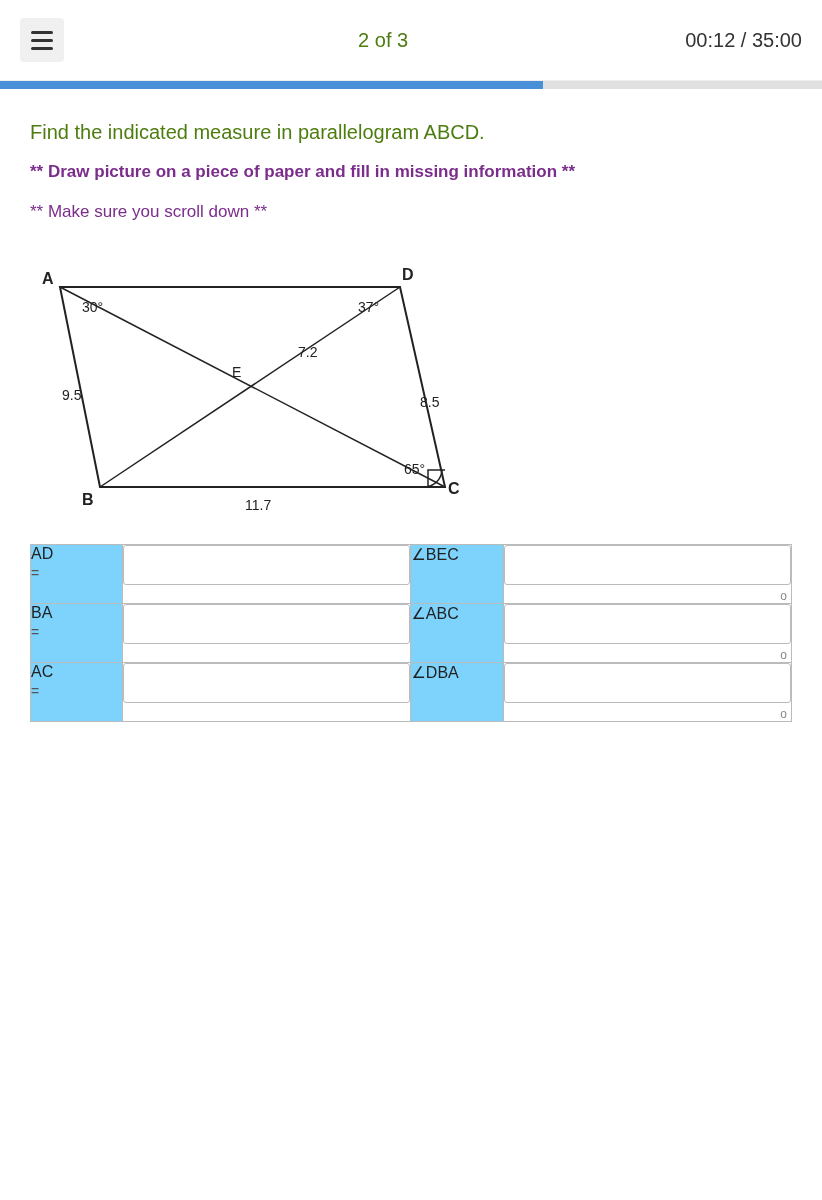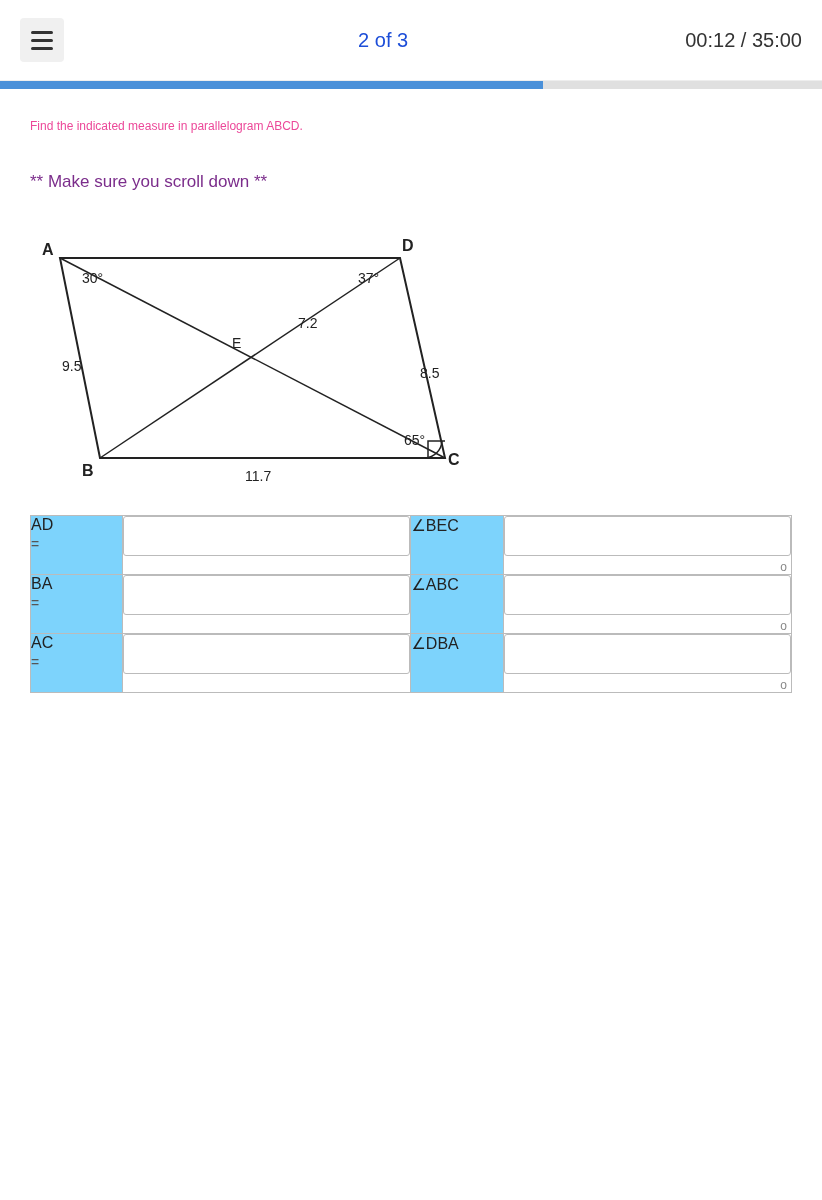--- a/index.html
+++ b/index.html
@@ -37,21 +37,21 @@
       display: block;
       width: 22px;
       height: 3px;
       background: #333;
       border-radius: 2px;
     }
     .header-center {
       flex: 1;
       text-align: center;
       font-size: 20px;
-      color: #1d4ed8;
+      color: #4d7c0f;
       margin-left: 17px;
     }
     .header-timer {
       font-size: 20px;
       color: #333;
     }
 
     
     .progress-bar-container {
       width: 100%;
@@ -63,23 +63,23 @@
       background: #4a90d9;
       width: 66%;
     }
 
     
     .content {
       padding: 28px 30px 30px 30px;
     }
 
     .question-text {
-      font-size: 12px;
-      color: #ec4899;
-      margin-bottom: 34px;
+      font-size: 20px;
+      color: #4d7c0f;
+      margin-bottom: 12px;
       line-height: 1.5;
     }
 
     .instruction-bold {
       font-size: 17px;
       font-weight: bold;
       color: #7b2d8b;
       margin-bottom: 14px;
       line-height: 1.5;
     }
@@ -161,20 +161,21 @@
 </div>
 
 <div class="progress-bar-container">
   <div class="progress-bar-fill"></div>
 </div>
 
 <div class="content">
 
   <p class="question-text">Find the indicated measure in parallelogram ABCD.</p>
 
+  <p class="instruction-bold">** Draw picture on a piece of paper and fill in missing information **</p>
 
   <p class="instruction-scroll">** Make sure you scroll down **</p>
 
   <div class="diagram-container">
     <svg width="450" height="260">
 
       <polygon points="30,35 370,35 415,235 70,235" fill="none" stroke="#222" stroke-width="2"></polygon>
 
       <line x1="30" y1="35" x2="415" y2="235" stroke="#222" stroke-width="1.5"></line>
 

